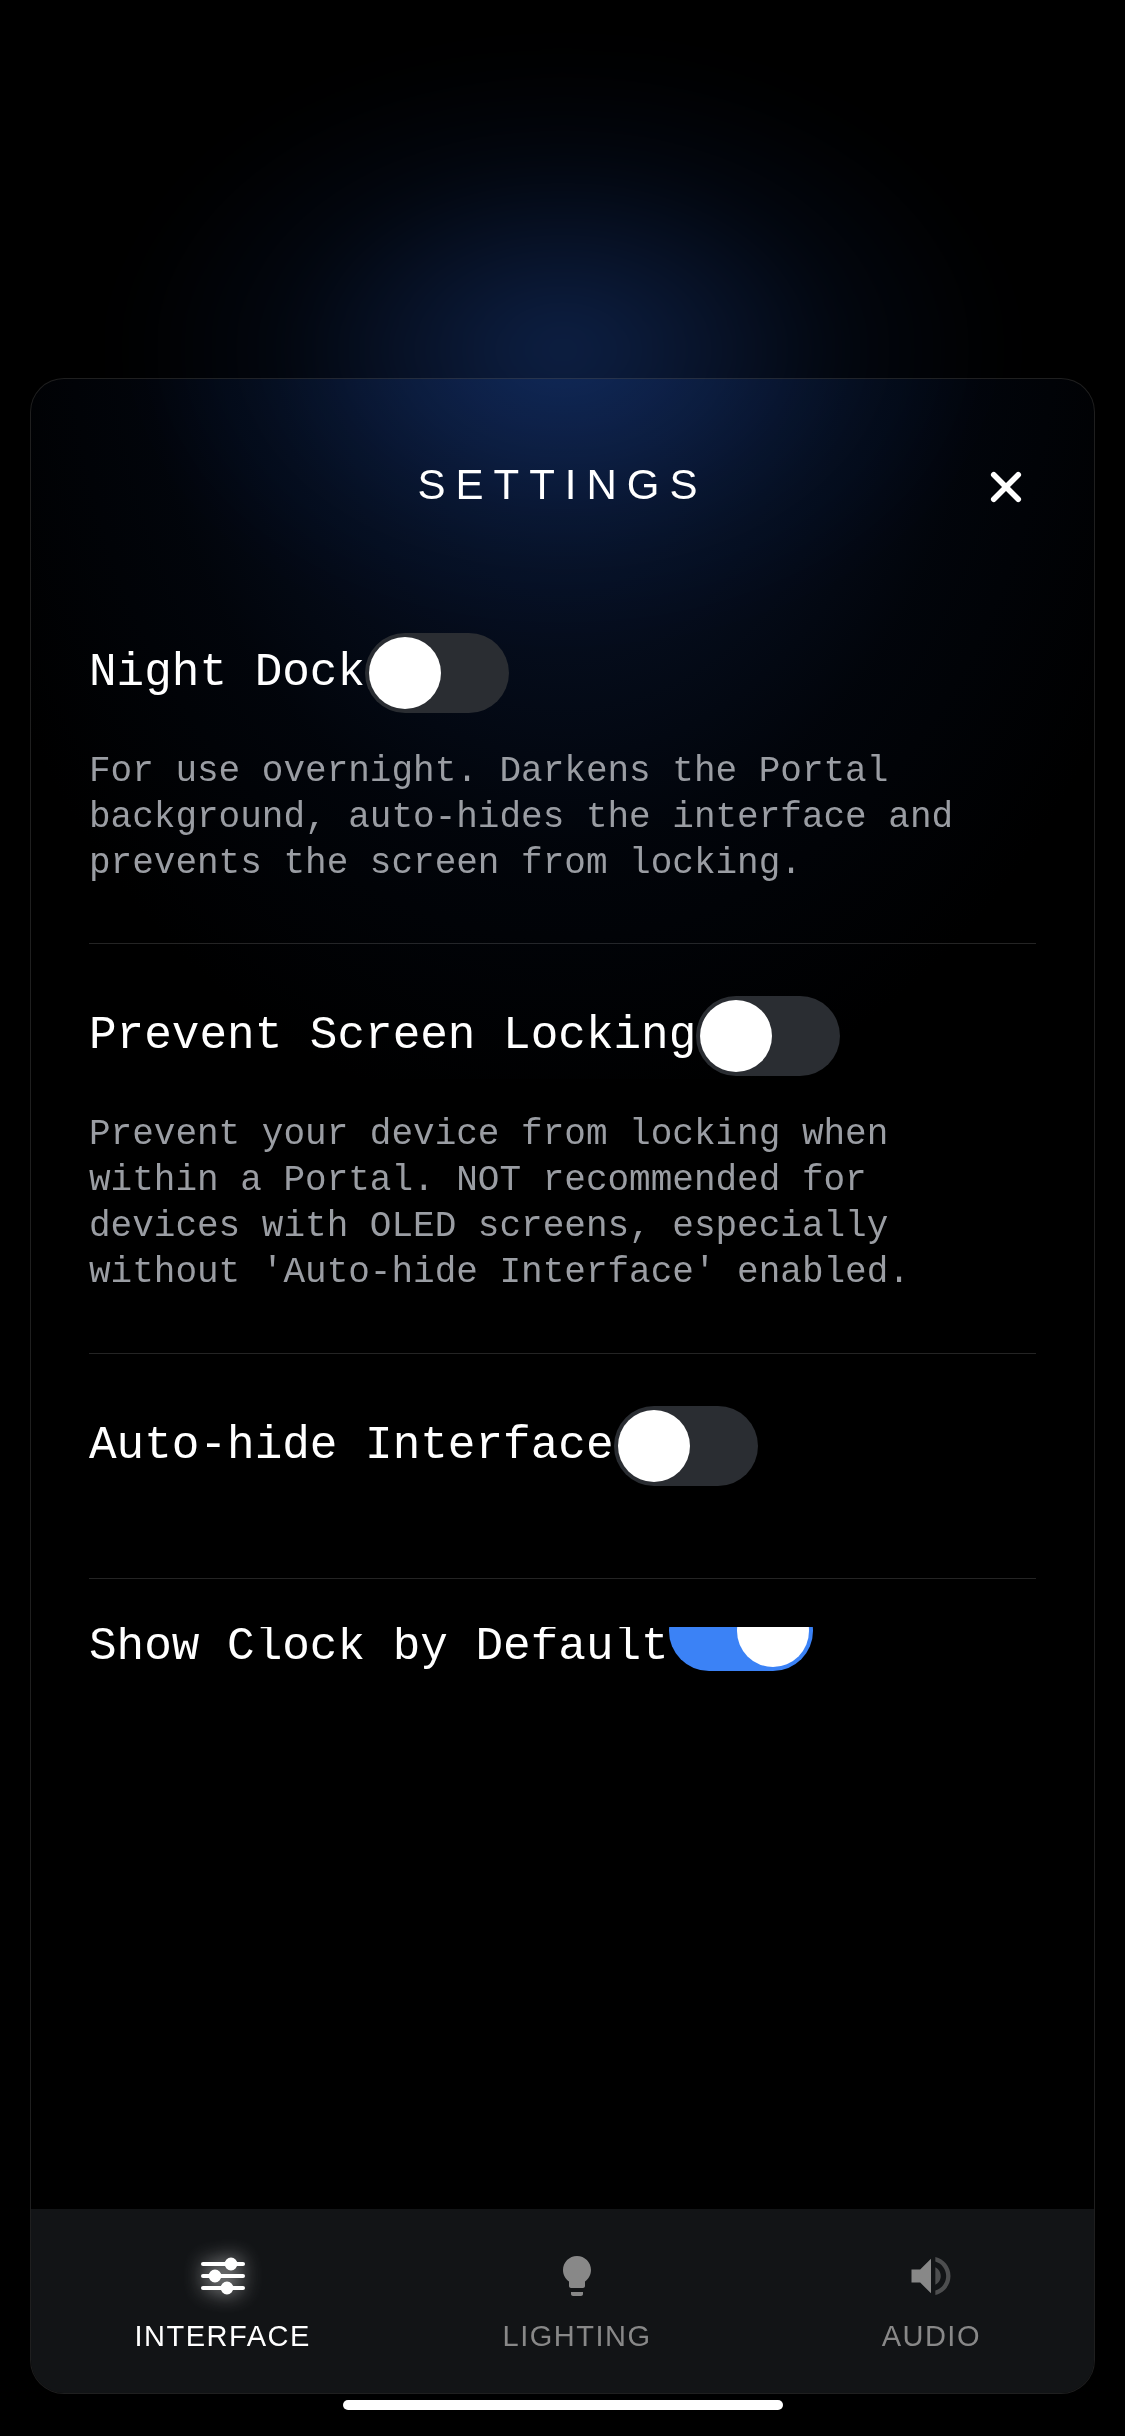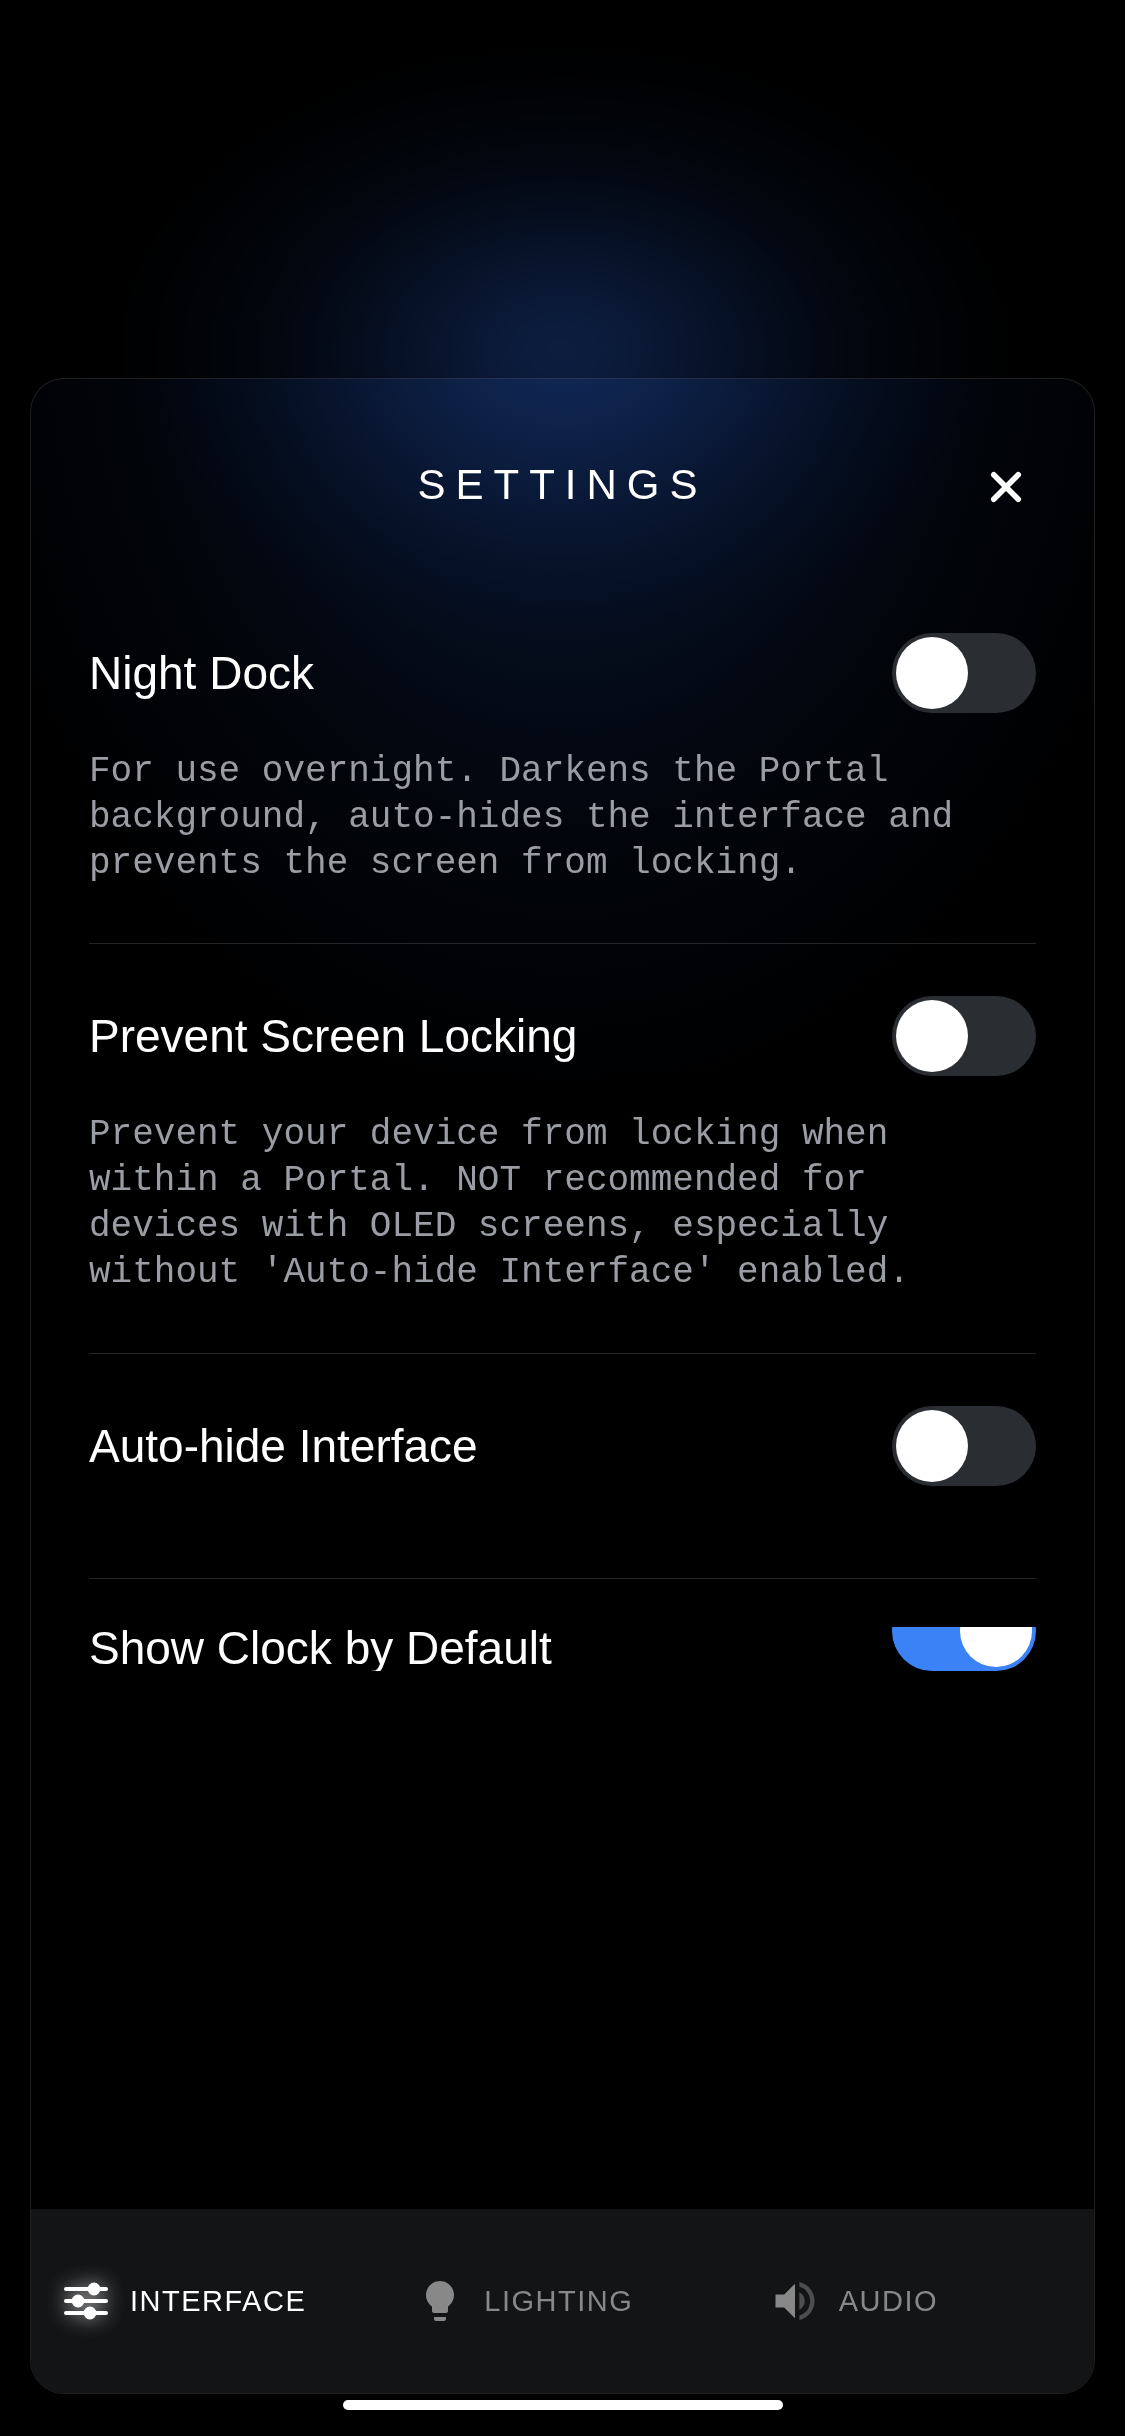--- a/index.html
+++ b/index.html
@@ -93,22 +93,22 @@
     }
     
     .setting-item {
       padding: 52px 0 56px 0;
       border-bottom: 1.5px solid rgba(255, 255, 255, 0.14);
     }
     
     .setting-header {
       display: flex;
       align-items: center;
-      justify-content: space-between;
       margin-bottom: 36px;
+      font-family: Liberation Mono, monospace;
     }
     
     .setting-title {
       color: #ffffff;
       font-size: 46px;
       font-weight: 500;
     }
     
     .setting-description {
       color: #9a9da3;
@@ -180,21 +180,21 @@
       right: 0;
       height: 184px;
       background: rgba(26, 28, 31, 0.7);
       display: flex;
       align-items: center;
     }
     
     .tab {
       flex: 1;
       display: flex;
-      flex-direction: row;
+      flex-direction: column;
       align-items: center;
       gap: 18px;
       cursor: pointer;
       margin-left: 29px;
     }
     
     .tab-icon {
       width: 52px;
       height: 52px;
       display: flex;

